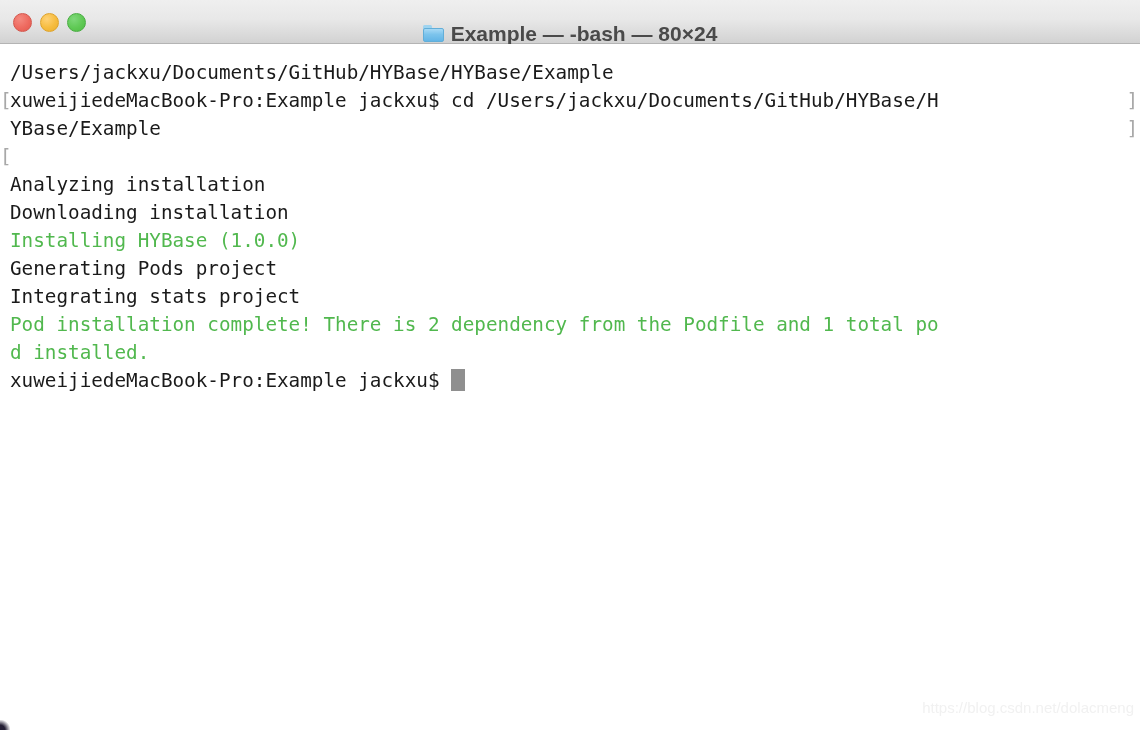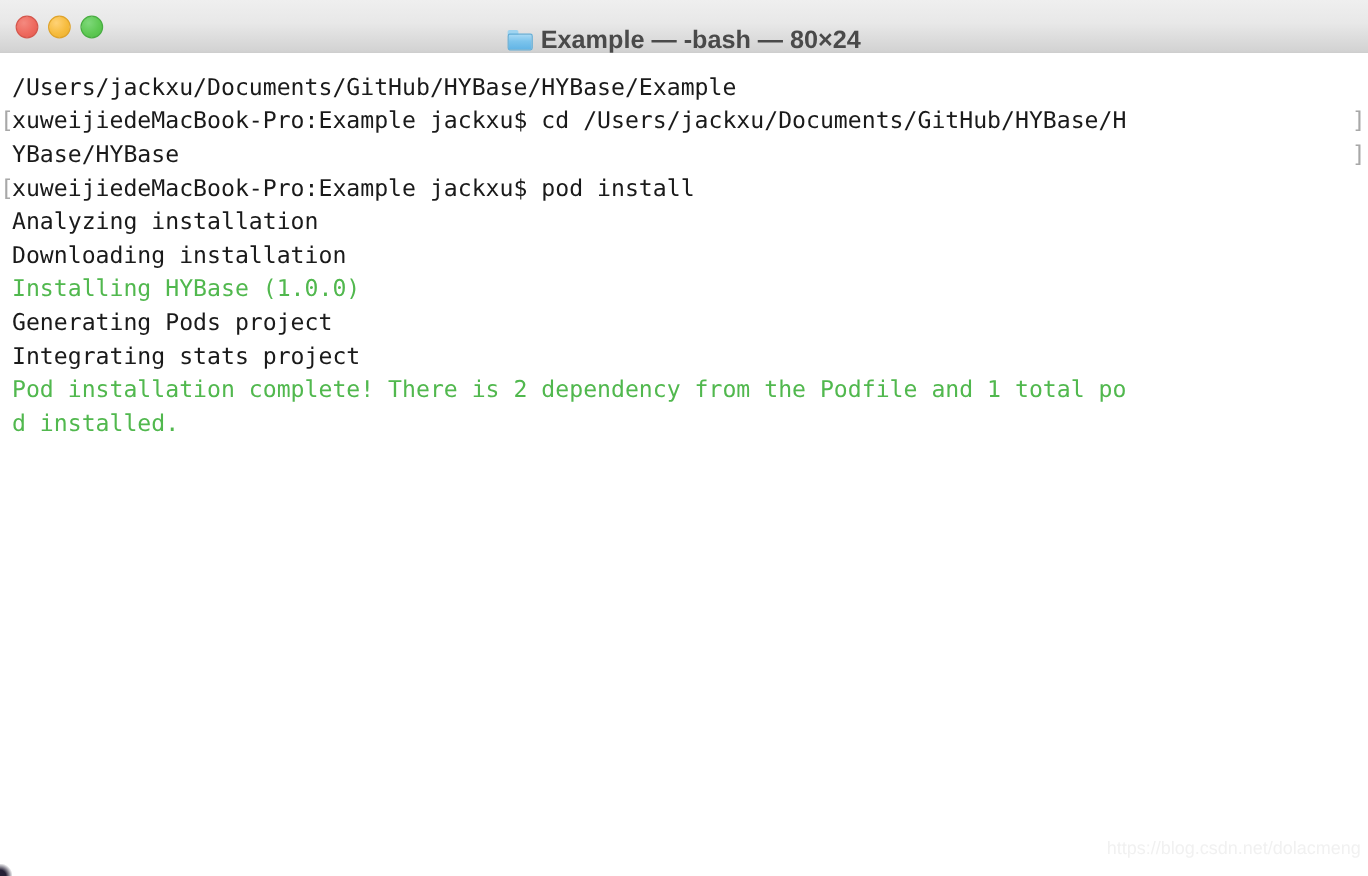--- a/index.html
+++ b/index.html
@@ -193,27 +193,28 @@
         <div class="body"></div>
       </div>
       <div class="title-text">Example — -bash — 80×24</div>
     </div>
 
   </div>
 
   <div class="terminal" id="terminal-output">
       <div class="term-line"><span>/Users/jackxu/Documents/GitHub/HYBase/HYBase/Example</span></div>
       <div class="term-line"><span class="wrap-bracket-l">[</span><span>xuweijiedeMacBook-Pro:Example jackxu$ cd /Users/jackxu/Documents/GitHub/HYBase/H</span><span class="wrap-bracket-r">]</span></div>
-      <div class="term-line"><span>YBase/HYBase</span><span class="wrap-bracket-r">]</span></div>
-      <div class="term-line"><span class="wrap-bracket-l">[</span><span>xuweijiedeMacBook-Pro:Example jackxu$ pod install</span></div>
+      <div class="term-line"><span>YBase/Example</span><span class="wrap-bracket-r">]</span></div>
+      <div class="term-line"><span class="wrap-bracket-l">[</span></div>
       <div class="term-line"><span>Analyzing installation</span></div>
       <div class="term-line"><span>Downloading installation</span></div>
       <div class="term-line green"><span>Installing HYBase (1.0.0)</span></div>
       <div class="term-line"><span>Generating Pods project</span></div>
       <div class="term-line"><span>Integrating stats project</span></div>
       <div class="term-line green"><span>Pod installation complete! There is 2 dependency from the Podfile and 1 total po</span></div>
       <div class="term-line green"><span>d installed.</span></div>
+      <div class="term-line"><span>xuweijiedeMacBook-Pro:Example jackxu$ </span><span class="cursor-block"></span></div>
     </div>
 
   <div class="watermark">https://blog.csdn.net/dolacmeng</div>
   <div class="corner-artifact"></div>
 
 </div>
 
 </body></html>

